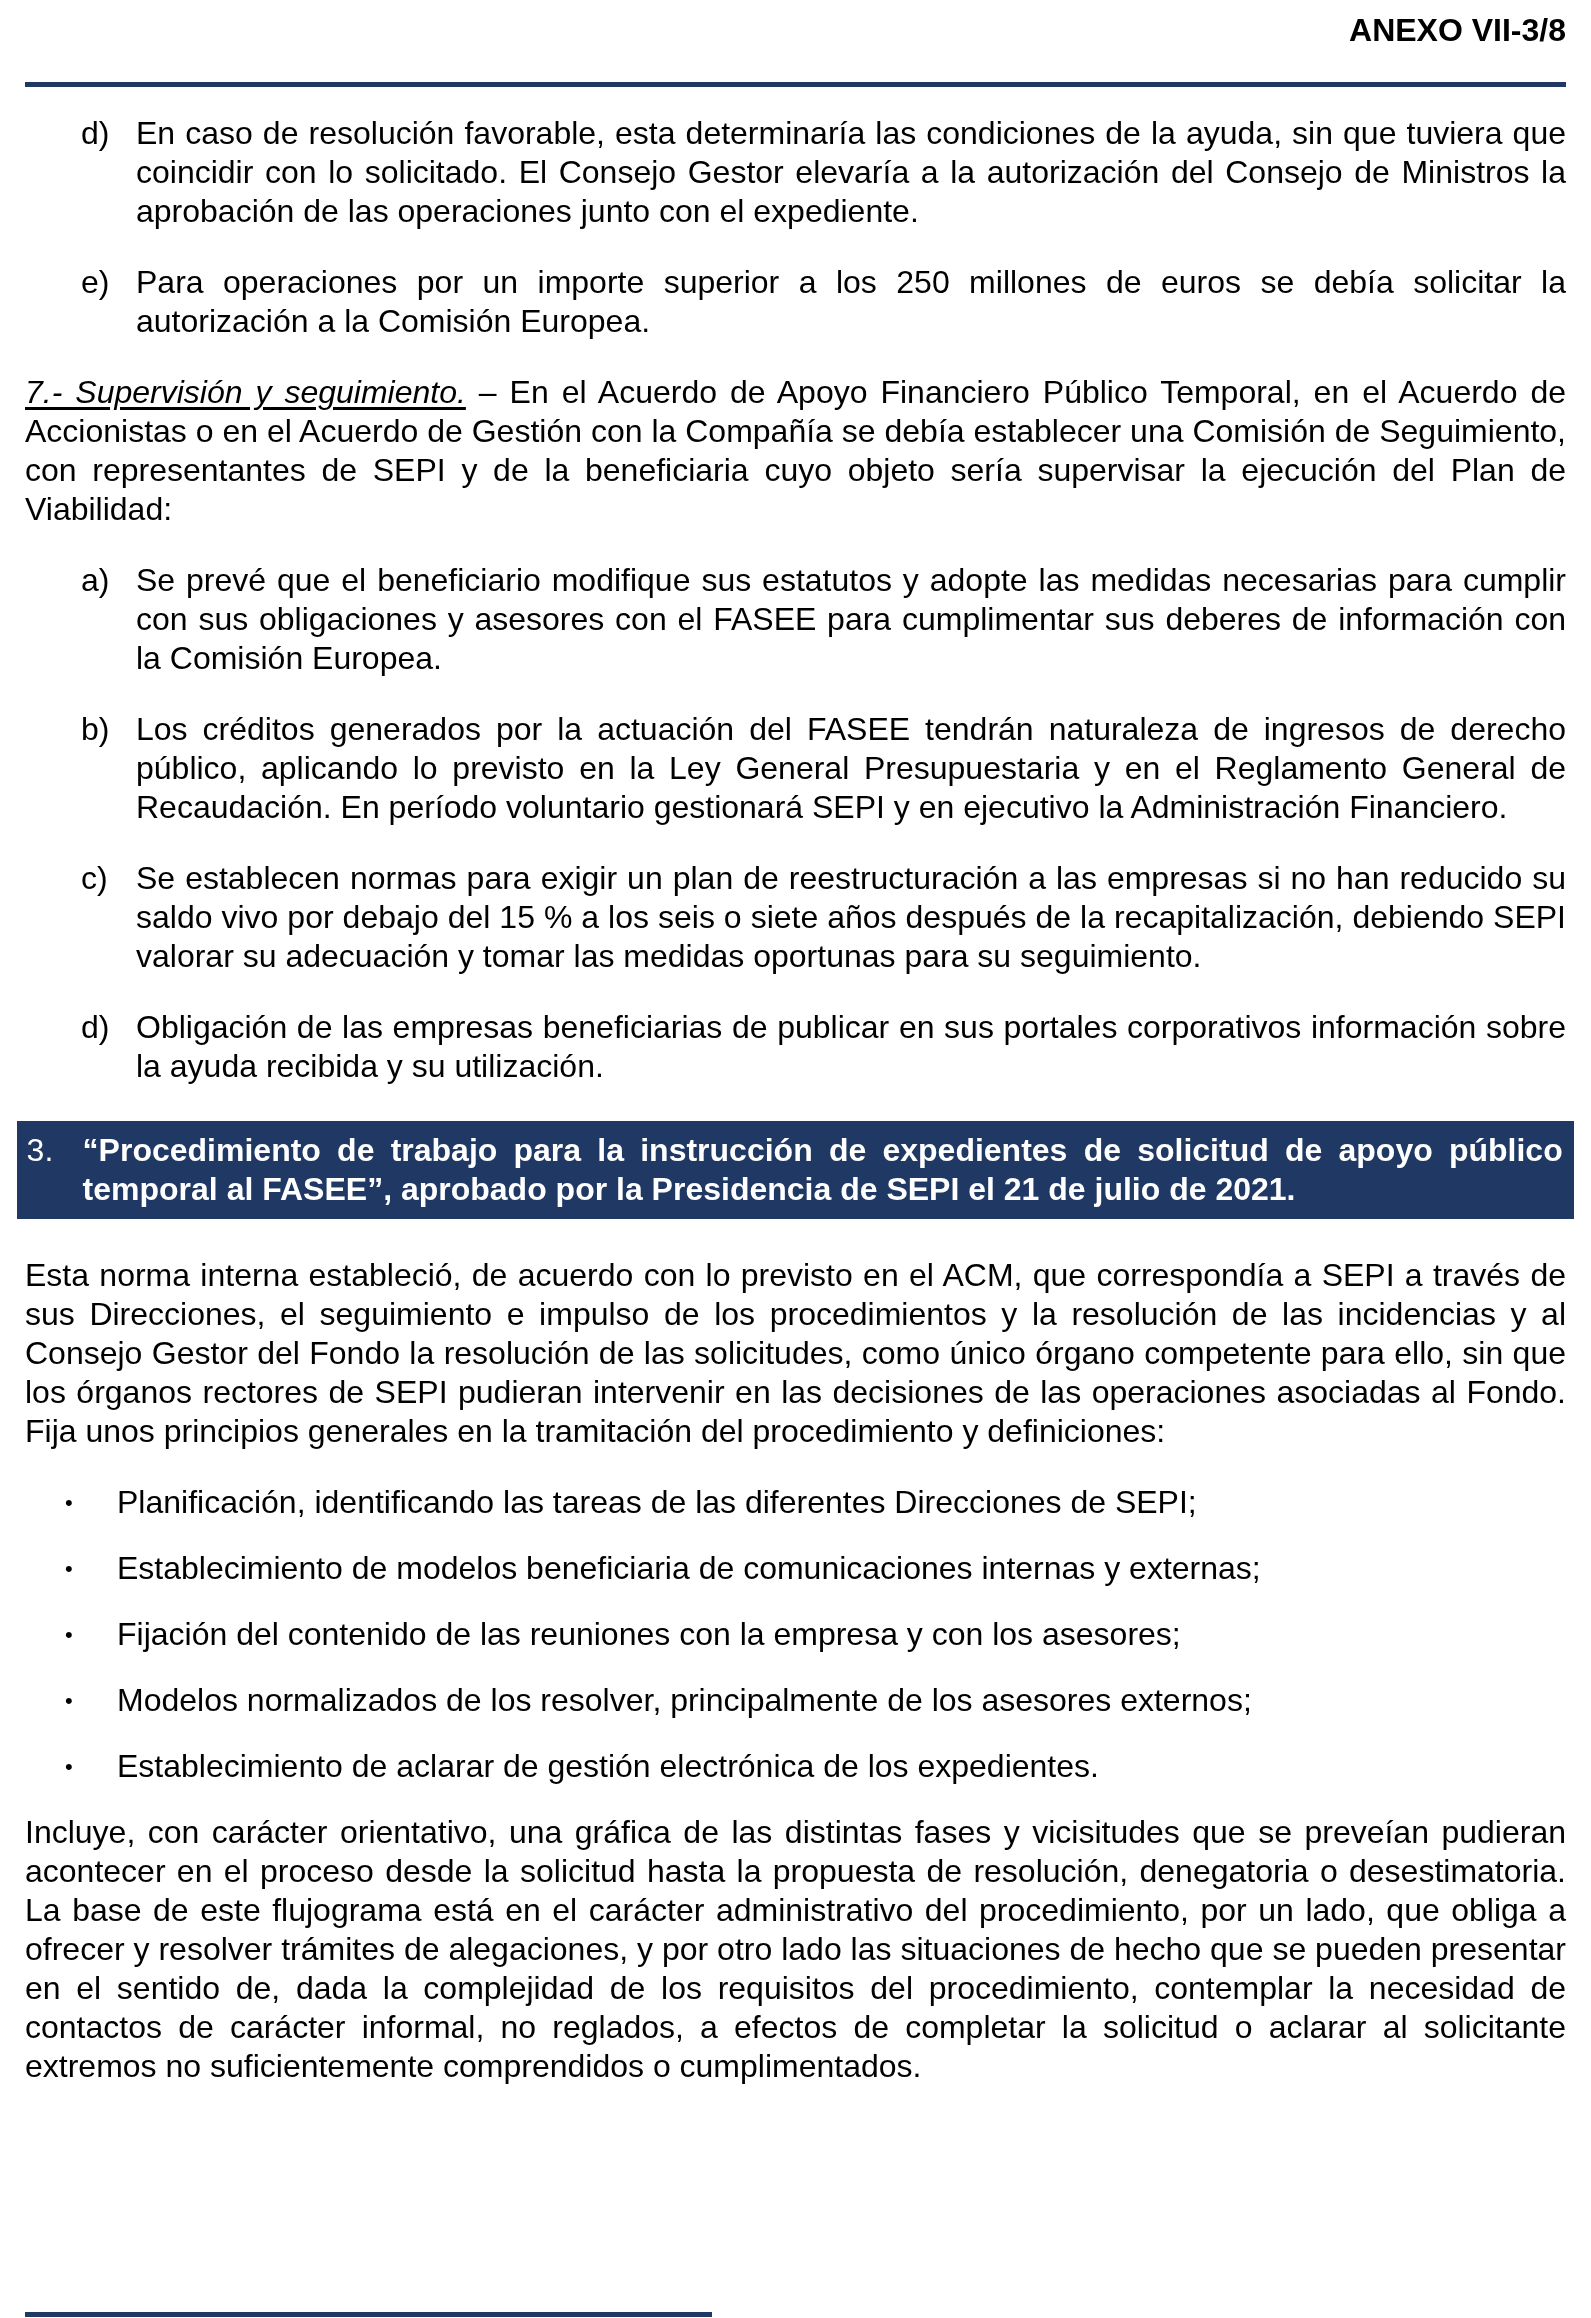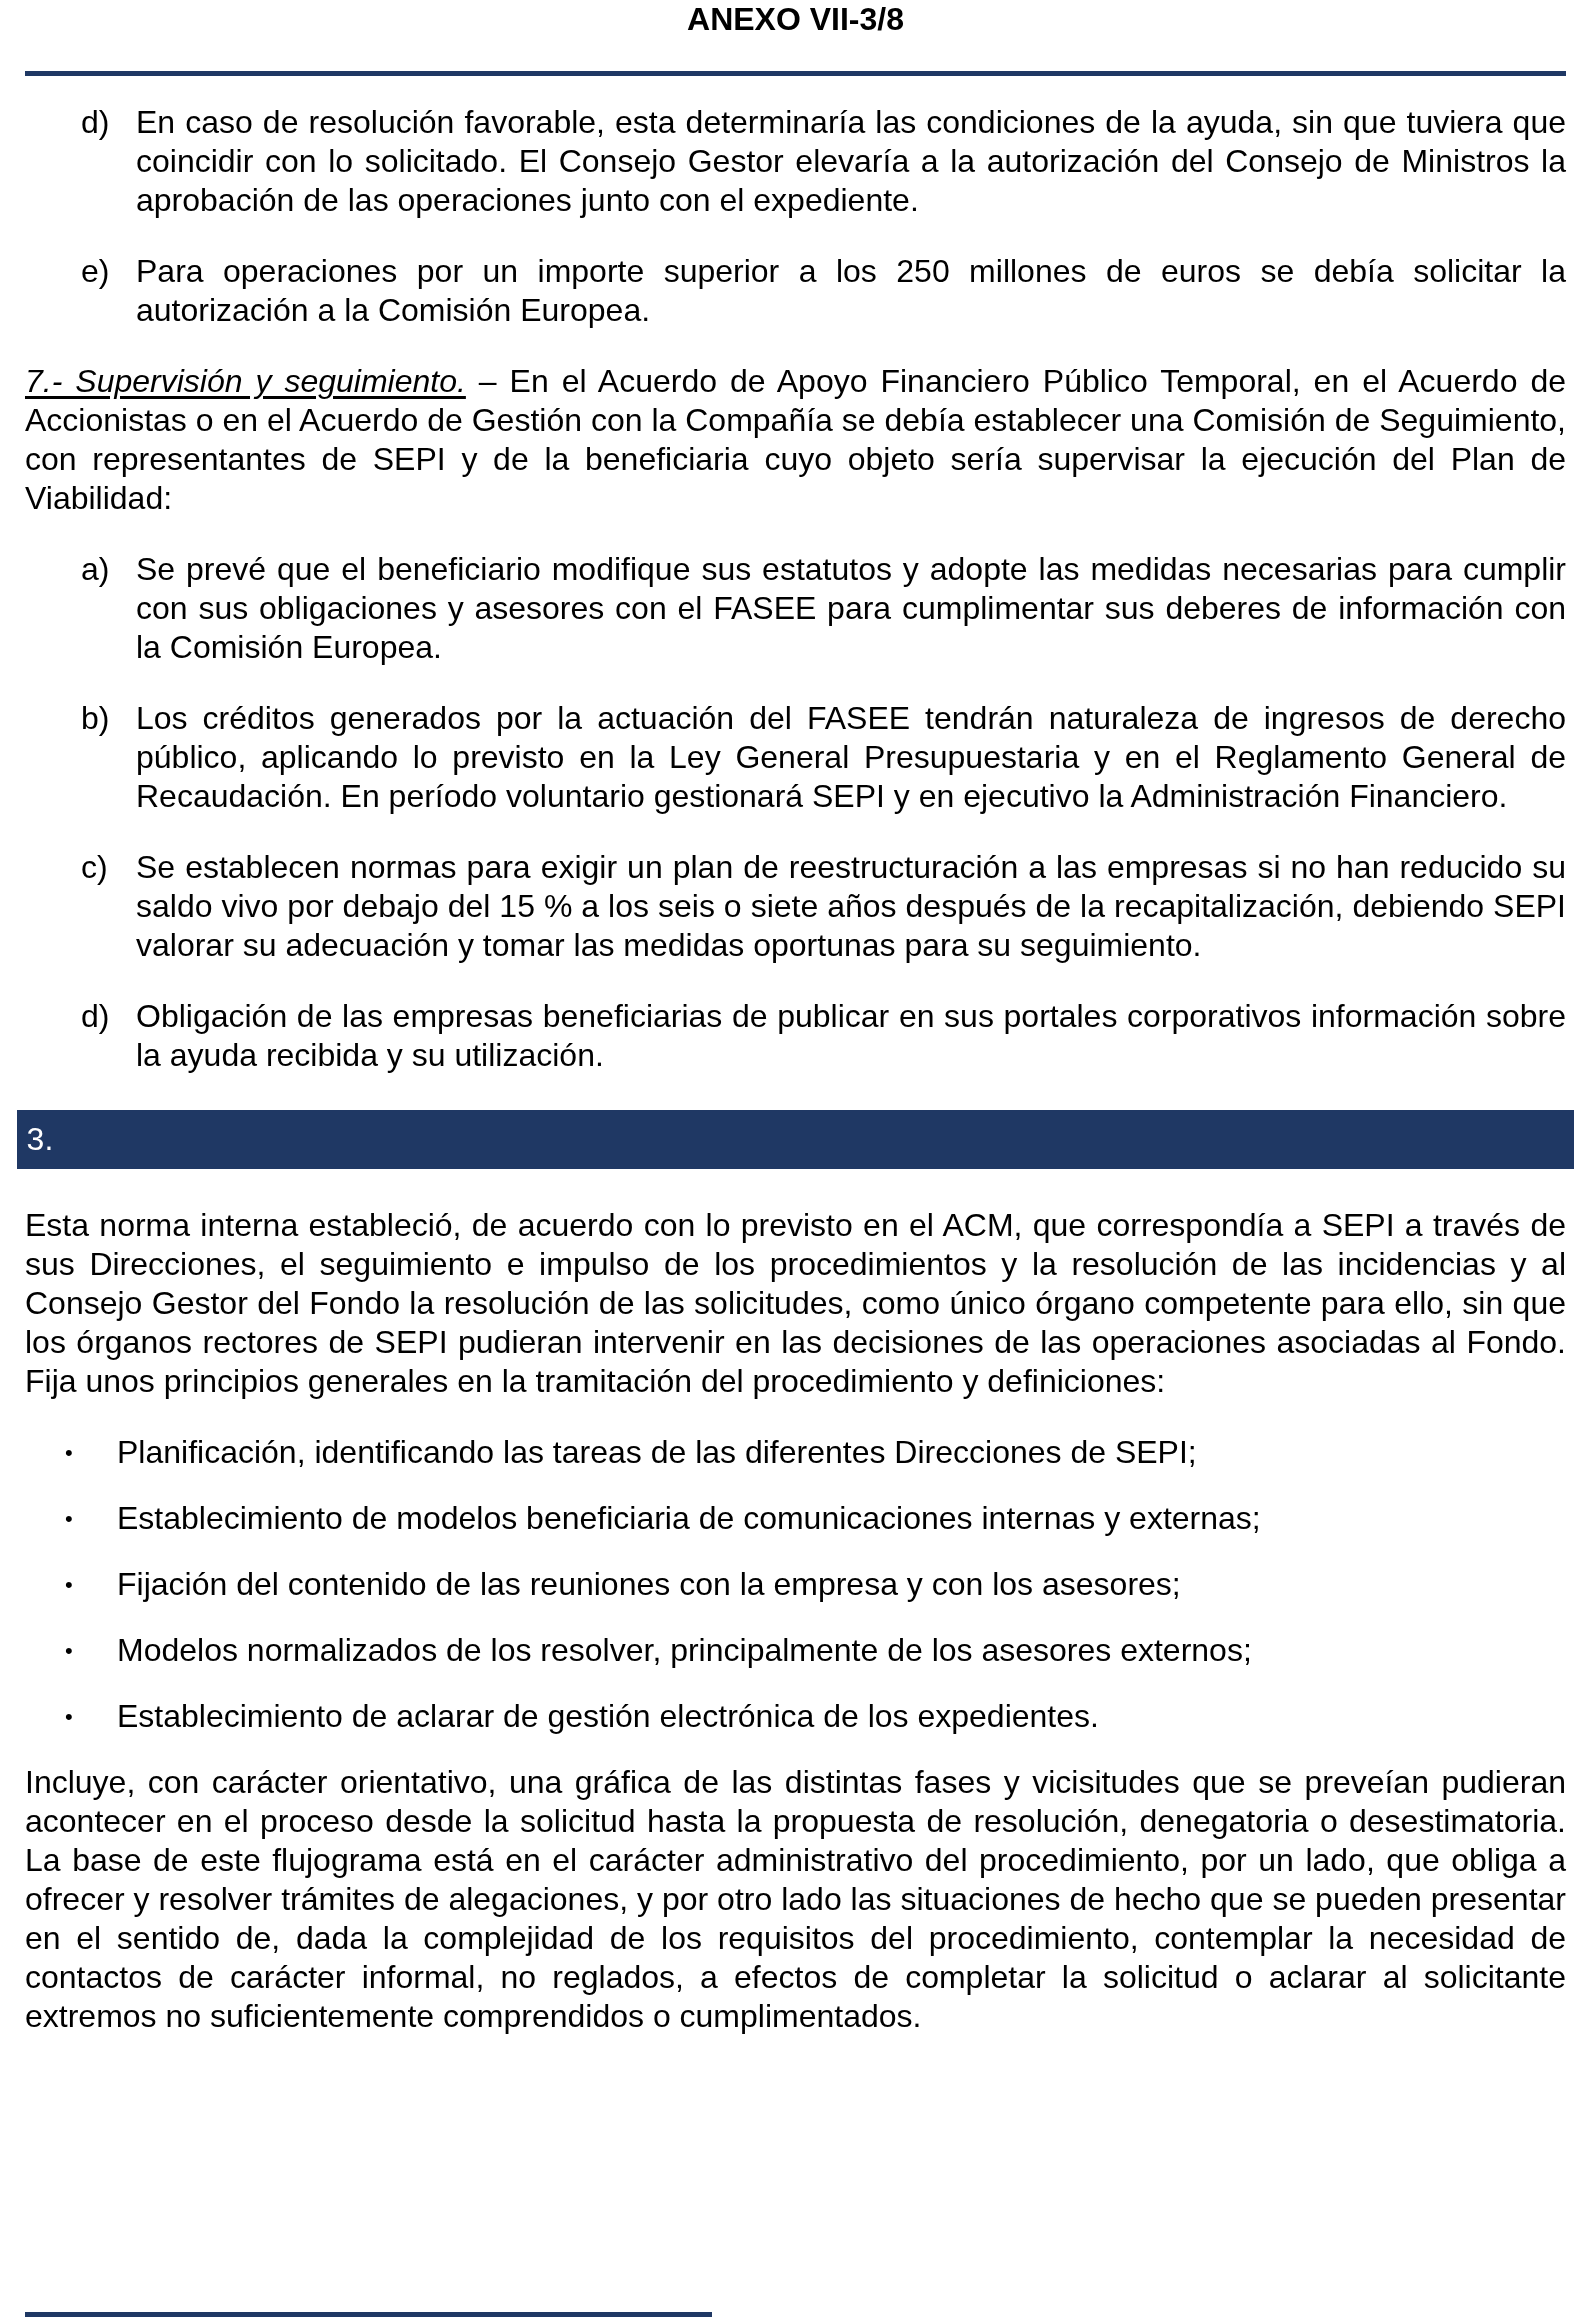--- a/index.html
+++ b/index.html
@@ -14,23 +14,23 @@
     background: #ffffff;
     font-family: "Liberation Sans", "DejaVu Sans", sans-serif;
     font-size: 32px;
     line-height: 39px;
     color: #000000;
     box-sizing: border-box;
     padding: 0 25px;
     overflow: hidden;
   }
   .annex-header {
-    text-align: center;
+    text-align: right;
     font-weight: bold;
-    padding-top: 0;
+    padding-top: 11px;
   }
   .top-rule {
     height: 5px;
     background: #1F3864;
     margin-top: 32px;
     margin-bottom: 27px;
   }
   .para {
     text-align: justify;
     margin-bottom: 32px;
@@ -131,20 +131,21 @@
     <span class="item-text">Se establecen normas para exigir un plan de reestructuración a las empresas si no han reducido su saldo vivo por debajo del 15 % a los seis o siete años después de la recapitalización, debiendo SEPI valorar su adecuación y tomar las medidas oportunas para su seguimiento.</span>
   </div>
 
   <div class="hang-item">
     <span class="item-marker">d)</span>
     <span class="item-text">Obligación de las empresas beneficiarias de publicar en sus portales corporativos información sobre la ayuda recibida y su utilización.</span>
   </div>
 
   <div class="banner">
     <span class="banner-number">3.</span>
+    <span class="banner-text"><span>“Procedimiento de trabajo para la instrucción de expedientes de solicitud de apoyo público temporal al FASEE”</span><span>, aprobado por la Presidencia de SEPI el 21 de julio de 2021.</span></span>
   </div>
 
   <div class="para">Esta norma interna estableció, de acuerdo con lo previsto en el ACM, que correspondía a SEPI a través de sus Direcciones, el seguimiento e impulso de los procedimientos y la resolución de las incidencias y al Consejo Gestor del Fondo la resolución de las solicitudes, como único órgano competente para ello, sin que los órganos rectores de SEPI pudieran intervenir en las decisiones de las operaciones asociadas al Fondo. Fija unos principios generales en la tramitación del procedimiento y definiciones:</div>
 
   <div class="bullet-item">
     <span class="bullet-marker">•</span>
     <span class="bullet-text">Planificación, identificando las tareas de las diferentes Direcciones de SEPI;</span>
   </div>
 
   <div class="bullet-item">

